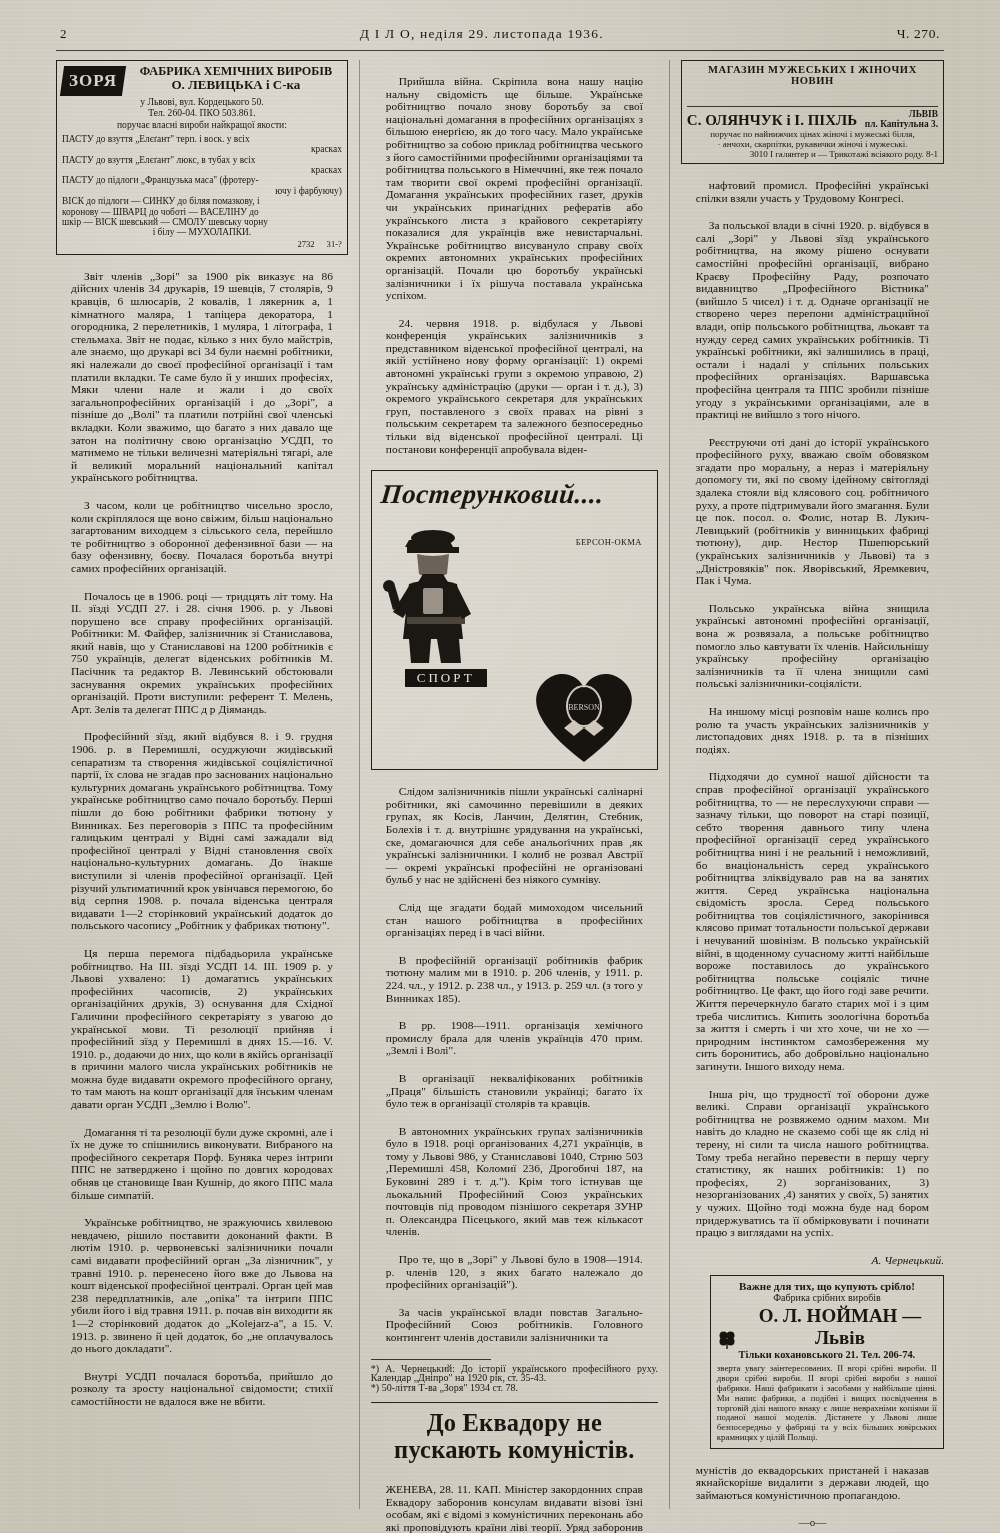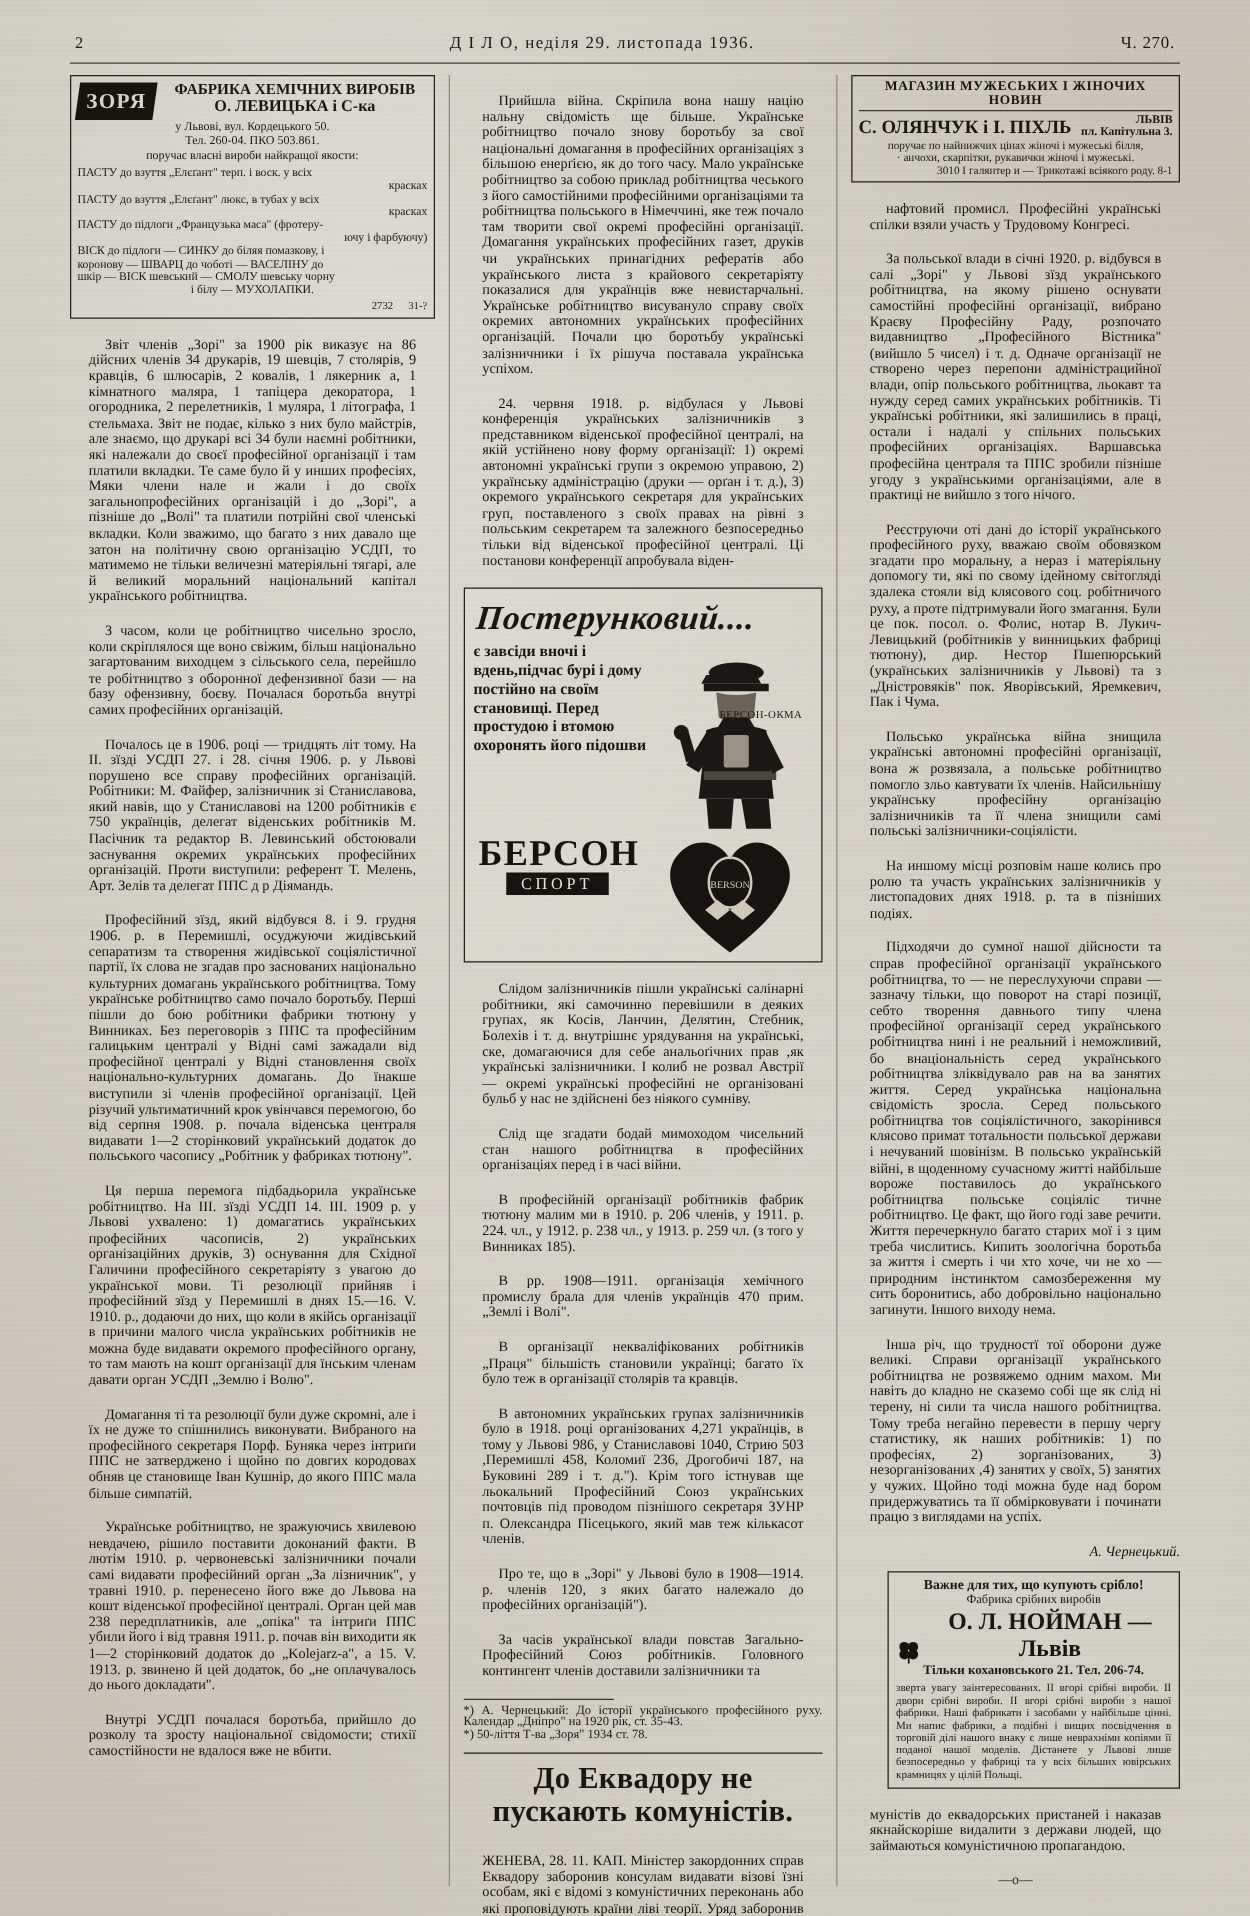--- a/index.html
+++ b/index.html
@@ -152,21 +152,21 @@
     font-size:24.5px; font-weight:bold; letter-spacing:.2px;
     text-align:center; line-height:27px;
   }
 
   
   .ad-top{
     border:1.2px solid #241f19; padding:3px 5px 4px 5px; margin-bottom:8px;
   }
   .ad-top .hdr{
     text-align:center;font-weight:bold;font-size:10.6px;letter-spacing:.6px;
-    border-bottom:1px solid #3b352d; padding-bottom:2px; margin-bottom:2px;
+    border-bottom:1px solid #3b352d; padding-bottom:20px; margin-bottom:2px;
   }
   .ad-top .nm{font-weight:bold;font-size:15px;line-height:17px;}
   .ad-top .lv{font-size:9.4px;text-align:right;line-height:10px;font-weight:bold;}
   .ad-top .det{font-size:9px;line-height:10px;text-align:center;}
 
   .ad-noiman{
     border:1.2px solid #241f19; padding:4px 6px 5px 6px; margin-top:9px;margin-left:29px;
   }
   .ad-noiman .l1{text-align:center;font-weight:bold;font-size:11px;line-height:12px;}
   .ad-noiman .l2{text-align:center;font-size:10px;line-height:11px;}
@@ -244,21 +244,20 @@
     <div class="col c2">
 
       <div class="txt">
         <p>Прийшла війна. Скріпила вона нашу націю нальну свідомість ще більше. Українське робітництво почало знову боротьбу за свої національні домагання в професійних організаціях з більшою енерґією, як до того часу. Мало українське робітництво за собою приклад робітництва чеського з його самостійними професійними організаціями та робітництва польського в Німеччині, яке теж почало там творити свої окремі професійні організації. Домагання українських професійних газет, друків чи українських принагідних рефератів або українського листа з крайового секретаріяту показалися для українців вже невистарчальні. Українське робітництво висуванулo справу своїх окремих автономних українських професійних організацій. Почали цю боротьбу українські залізничники і їх рішуча поставала українська успіхом.</p>
         <p>24. червня 1918. р. відбулася у Львові конференція українських залізничників з представником віденської професійної централі, на якій устійнено нову форму організації: 1) окремі автономні українські групи з окремою управою, 2) українську адміністрацію (друки — орґан і т. д.), 3) окремого українського секретаря для українських груп, поставленого з своїх правах на рівні з польським секретарем та залежного безпосередньо тільки від віденської професійної централі. Ці постанови конференції апробувала віден-</p>
       </div>
 
       <div class="poster-ad">
         <div class="poster-title">Постерунковий....</div>
         <div class="poster-body">
-          <div class="poster-copy">є завсіди вночі і вдень,підчас бурі і дому постійно на своїм становищі. Перед простудою і втомою охоронять його підошви</div>
           <div class="cop">
             <svg viewBox="0 0 108 150" width="108" height="150">
               <g fill="#1b1713">
 
                 <path d="M30 26 h40 l4 7 h-48 z"></path>
                 <path d="M28 33 h52 v6 h-52 z"></path>
                 <ellipse cx="54" cy="24" rx="22" ry="8"></ellipse>
 
                 <path d="M38 40 q16 4 32 0 l-2 20 q-14 8 -28 0 z" fill="#6b6357"></path>
 
@@ -278,21 +277,20 @@
                 <path d="M30 125 h22 l-2 24 h-18 z"></path>
                 <path d="M58 125 h22 l2 24 h-20 z"></path>
               </g>
               <g fill="#9a9286">
                 <rect x="44" y="74" width="20" height="26" rx="2"></rect>
               </g>
             </svg>
           </div>
         </div>
         <div class="berson">
-          <div class="berson-word">БЕРСОН</div>
           <div class="berson-sport">СПОРТ</div>
           <div class="heart">
             <svg viewBox="0 0 120 104" width="120" height="104">
               <path d="M60 100 C10 62 4 36 20 20 C34 6 54 12 60 26 C66 12 86 6 100 20 C116 36 110 62 60 100 Z" fill="#17140f"></path>
               <ellipse cx="60" cy="44" rx="17" ry="20" fill="none" stroke="#cfc8bb" stroke-width="2"></ellipse>
               <text x="60" y="48" font-size="8" fill="#cfc8bb" text-anchor="middle" font-family="Liberation Serif, serif">BERSON</text>
               <path d="M40 66 l10 -8 l10 8 l10 -8 l10 8 l-10 8 l-10 -8 l-10 8 z" fill="#cfc8bb"></path>
             </svg>
           </div>
           <div style="position:relative">

